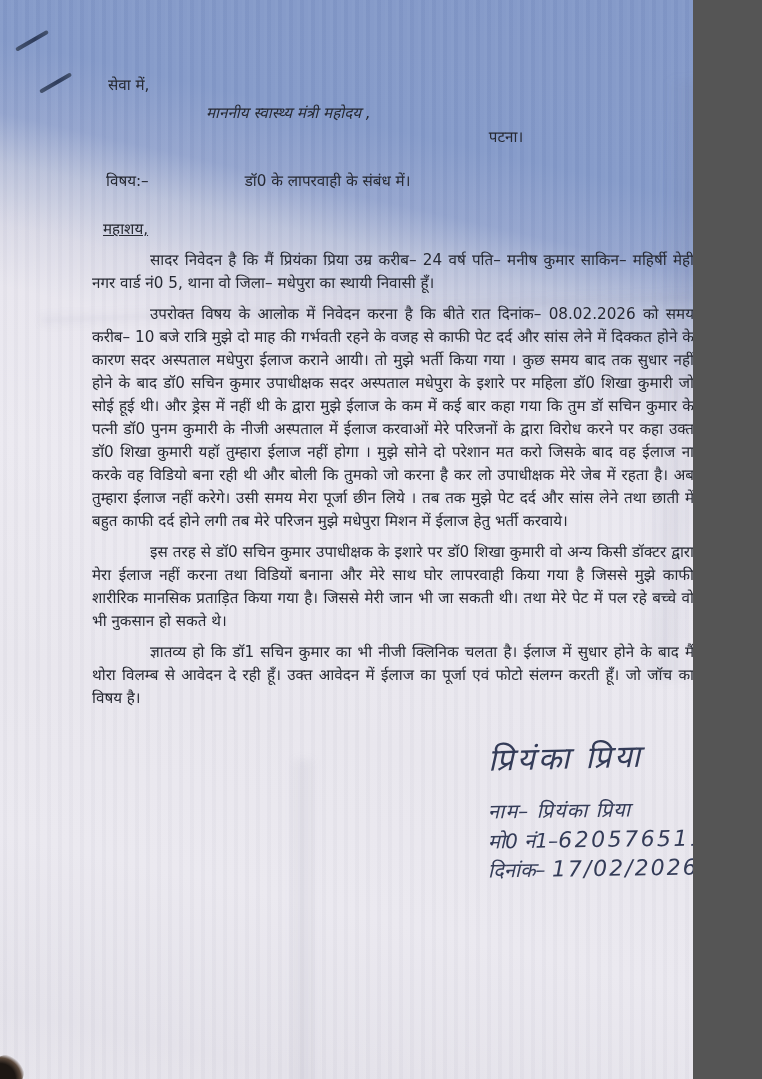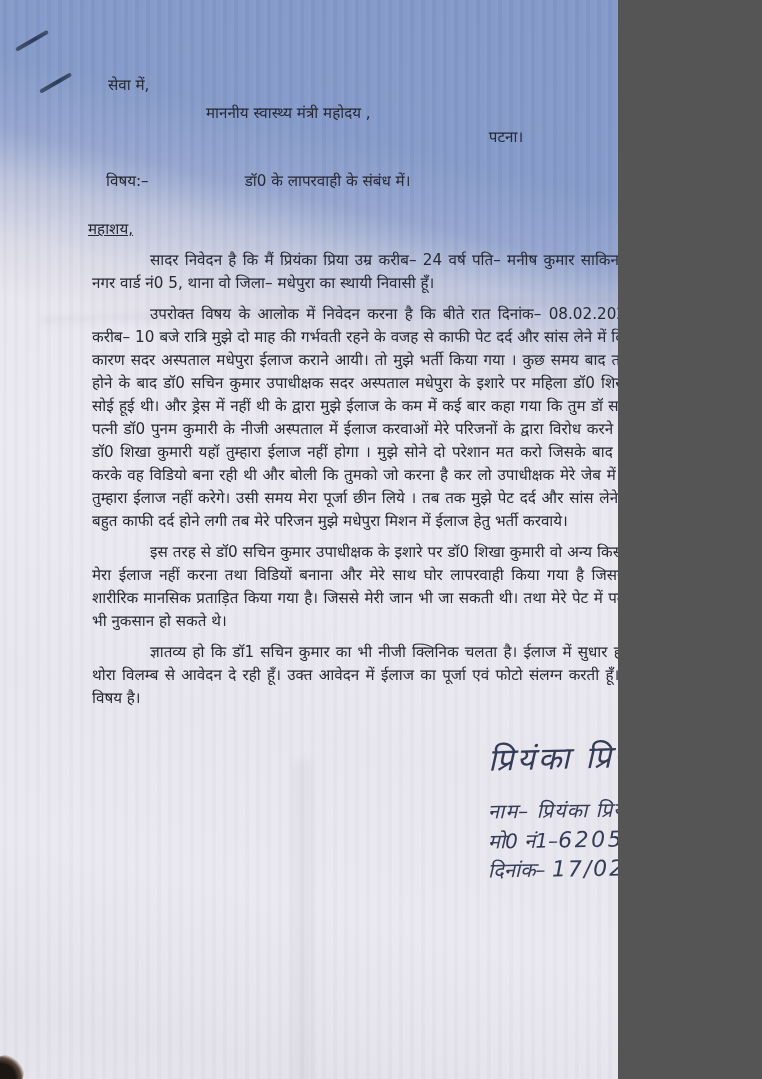--- a/index.html
+++ b/index.html
@@ -1,18 +1,18 @@
 <!DOCTYPE html>
 <html lang="hi"><head>
 <meta charset="utf-8">
 <style>
   html,body { margin:0; padding:0; background:#555; }
   .photo {
     position: relative;
-    width: 618px;
+    width: 693px;
     height: 1079px;
     overflow: hidden;
     font-family: "DejaVu Sans", sans-serif;
     
     background:
       linear-gradient(193deg,
         #8096c7 0%, #8298c8 16%, #92a3cd 22%,
         #b9c1da 26%, #d9d9e6 31%, #e8e6ee 36%,
         #ebe9f0 48%, #e8e6ed 66%, #eae8ef 80%,
         #e3e1e9 94%, #e6e4eb 100%);
@@ -48,26 +48,26 @@
     border-radius: 50%;
     background: radial-gradient(circle at 30% 70%, #1d1713 0 45%, #5c4a3d 62%, rgba(92,74,61,0) 74%); }
 
   .content {
     position:absolute; left:84px; top:74px; width:618px;
     color:#262932;
     font-size:15.2px;
     line-height:23px;
   }
   .seva { margin-left:24px; }
-  .recipient { margin-left:122px; margin-top:5px; }
+  .recipient { margin-left:122px; margin-top:5px;font-style:italic; }
   .city { margin-left:226px; margin-top:1px;text-align:center; }
   .subject-row { margin-top:21px; display:flex;text-align:right; }
   .subject-label { margin-left:22px; }
   .subject-text { margin-left:96px; }
-  .greeting { margin-top:25px; margin-left:4px;text-decoration:underline; }
+  .greeting { margin-top:25px; margin-left:19px;text-decoration:underline; }
   p.body-par { margin:8px; text-align:justify; text-indent:58px; }
   .closing { margin-top:36px; margin-left:404px; white-space:nowrap; }
   .valediction { margin-left:18px; letter-spacing:0.5px; }
 
   .hand { font-style: italic; color:#343c58; font-family:"DejaVu Sans", sans-serif; }
   .signature { font-size:31px; letter-spacing:3px; margin-top:10px;
     transform: rotate(-1.5deg); font-weight:500; }
   .name-line { font-size:20px; letter-spacing:1px; margin-top:30px; transform: rotate(-0.8deg); }
   .phone-line { font-size:20px; margin-top:6px; transform: rotate(-0.8deg); }
   .phone-number { font-size:22px; letter-spacing:2.5px; }

